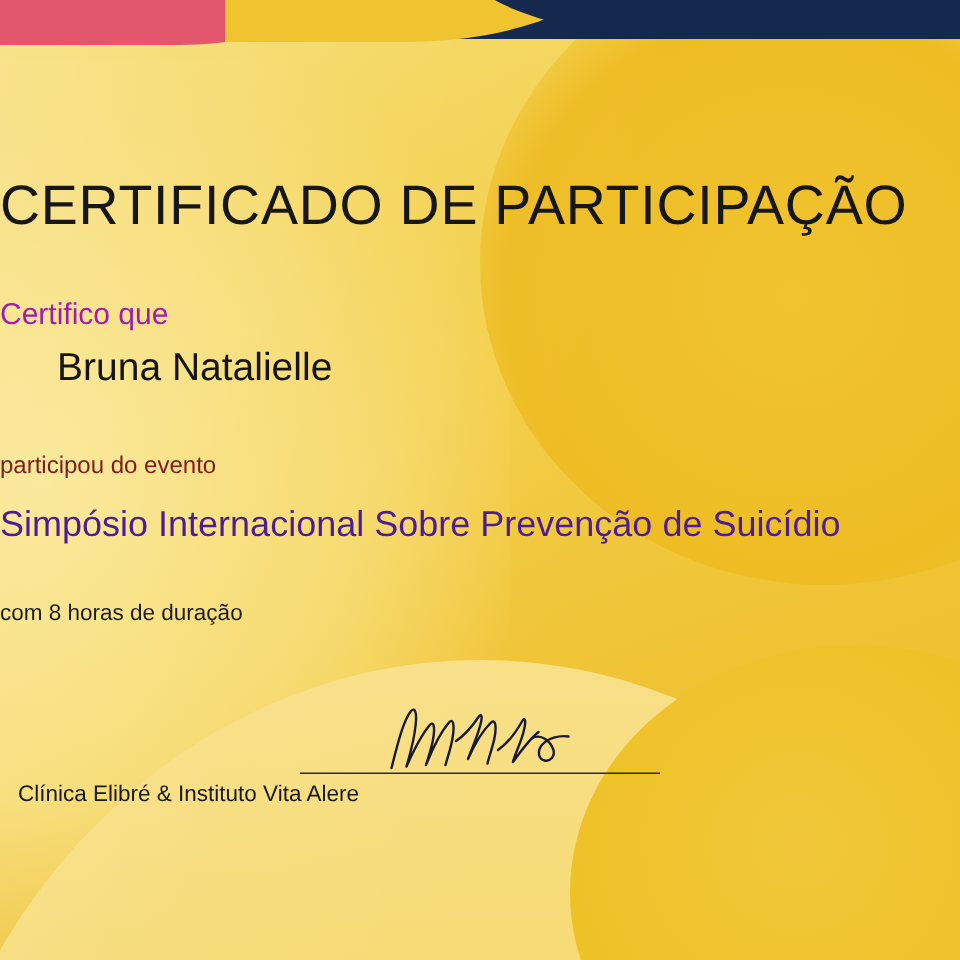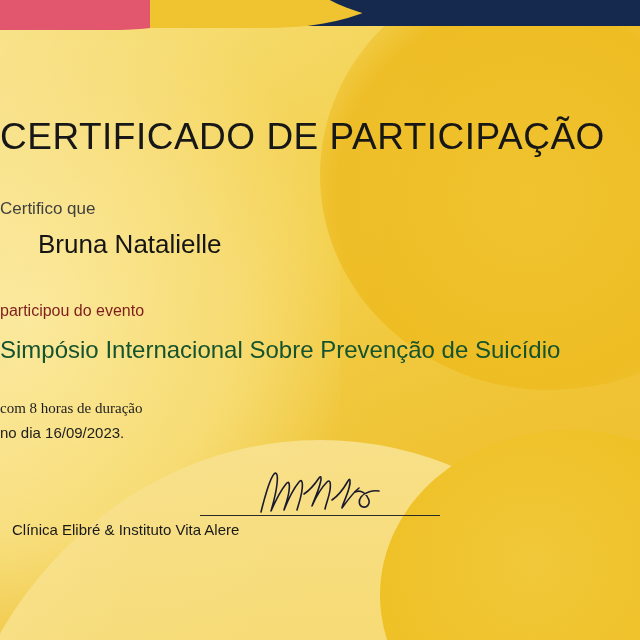--- a/index.html
+++ b/index.html
@@ -134,22 +134,22 @@
     letter-spacing: 0.5px;
     white-space: nowrap;
     color: #171717;
   }
 
   .certifico {
     position: absolute;
     top: 199px;
     left: 0;
     width: 640px;
-    font-size: 17px;
-    color: #404040;
+    font-size: 20px;
+    color: #a21caf;
   }
 
   .recipient {
     position: absolute;
     top: 229px;
     left: 0;
     width: 640px;
     font-size: 26px;
     color: #151515;
     margin-left: 38px;
@@ -164,31 +164,30 @@
     color: #7f1d1d;
   }
 
   .event-name {
     position: absolute;
     top: 336px;
     left: 0;
     width: 640px;
     font-size: 24px;
     white-space: nowrap;
-    color: #14532d;
+    color: #4c1d95;
   }
 
   .duration {
     position: absolute;
     top: 400px;
     left: 0;
     width: 564px;
     font-size: 15px;
     color: #1d1d1d;
-    font-family: Liberation Serif, serif;
   }
 
   .date-line {
     position: absolute;
     top: 424px;
     left: 0;
     width: 640px;
     font-size: 15px;
     color: #1d1d1d;
   }
@@ -248,21 +247,20 @@
     <div class="certifico">Certifico que</div>
 
     <div class="recipient">Bruna Natalielle</div>
 
     <div class="participou">participou do evento</div>
 
     <div class="event-name">Simpósio Internacional Sobre Prevenção de Suicídio</div>
 
     <div class="duration">com 8 horas de duração</div>
 
-    <div class="date-line">no dia 16/09/2023.</div>
 
     <div class="sig-wrap">
       <svg class="sig-svg" width="130" height="44" viewBox="0 0 130 44">
         <g fill="none" stroke="#1a1a2e" stroke-width="1.6" stroke-linecap="round" stroke-linejoin="round">
           <path d="M6 42 C10 26, 14 10, 19 4 C22 1, 23 6, 22 14 C21 24, 18 34, 16 41 C20 32, 26 20, 31 14 C34 10, 35 14, 34 21 C33 29, 30 36, 29 40 C33 30, 39 18, 44 12 C47 8, 48 13, 47 20 C46 28, 43 36, 42 40"></path>
           <path d="M49 24 C55 20, 60 14, 64 8 C66 5, 67 8, 65 14 C63 22, 59 30, 57 36 C61 27, 67 17, 72 12 C75 9, 76 13, 75 20 C74 27, 71 34, 70 39"></path>
           <path d="M77 30 C83 26, 89 18, 93 11 C95 7, 96 11, 94 18 C92 26, 88 33, 87 38 C92 31, 99 22, 104 18"></path>
           <path d="M100 22 C106 19, 112 24, 114 30 C115 34, 112 38, 108 37 C104 36, 103 31, 106 27 C110 22, 118 20, 124 21"></path>
         </g>
       </svg>

